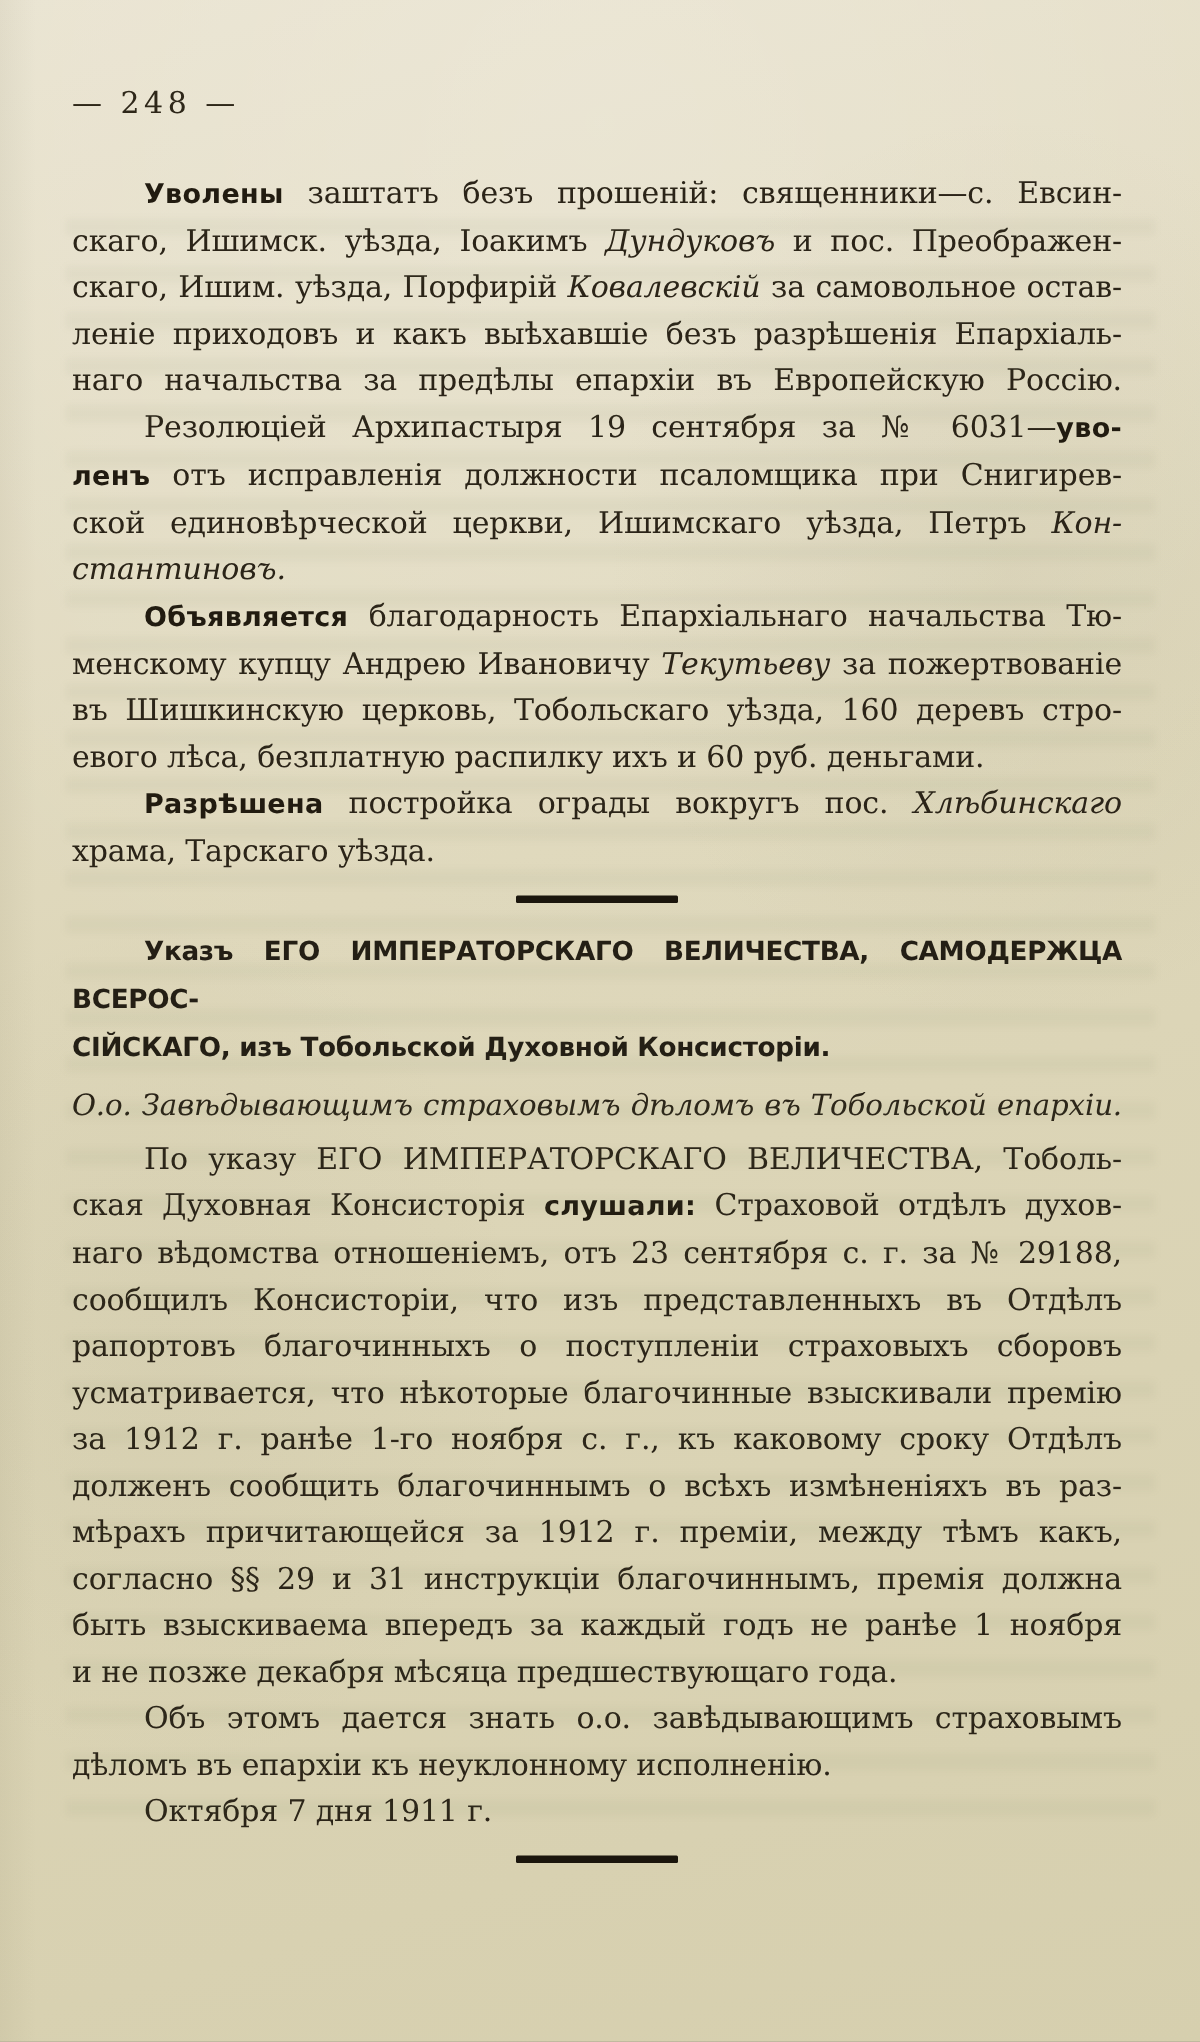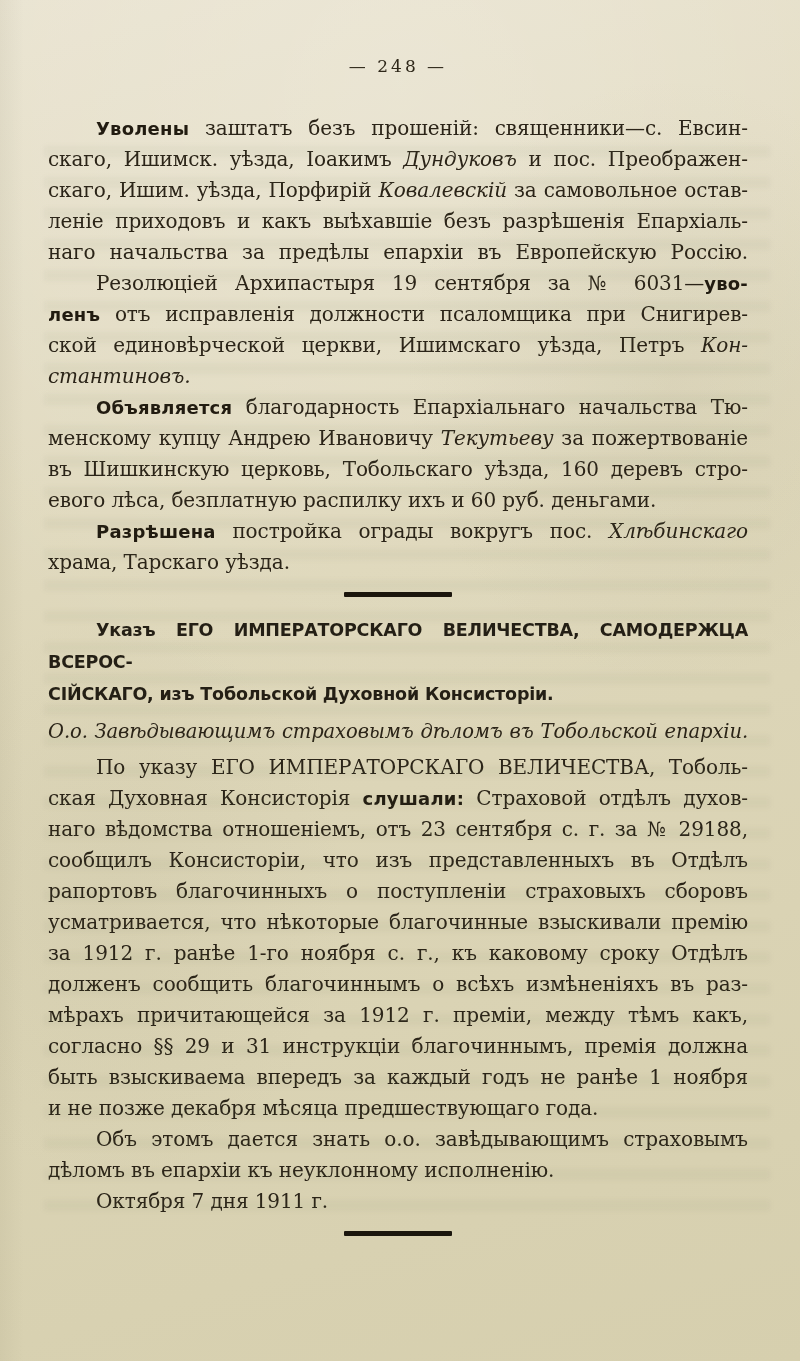--- a/index.html
+++ b/index.html
@@ -21,21 +21,21 @@
       radial-gradient(42% 30% at 14% 66%, rgba(148,143,108,.08), transparent 70%),
       linear-gradient(90deg, rgba(120,112,82,.08), transparent 3%);
   }
   .page::after{ 
     content:"";position:absolute;left:44px;right:30px;top:135px;bottom:150px;
     background:repeating-linear-gradient(0deg, rgba(112,116,88,.05) 0 11px, transparent 11px 31px);
     filter:blur(2px);pointer-events:none;
   }
   .pageno{
     position:absolute;top:56px;left:48px;width:700px;
-    text-align:center;font-size:17px;letter-spacing:3px;color:#2e2719;
+    text-align:left;font-size:20px;letter-spacing:3px;color:#2e2719;
   }
   .content{position:absolute;top:113px;left:48px;width:700px;}
   .block{margin:0;}
   .line{
     font-size:20px;line-height:31px;
     text-align:justify;text-align-last:justify;
     letter-spacing:-0.1px;
   }
   .line.last{text-align-last:left;}
   .line.indent{text-indent:48px;}

